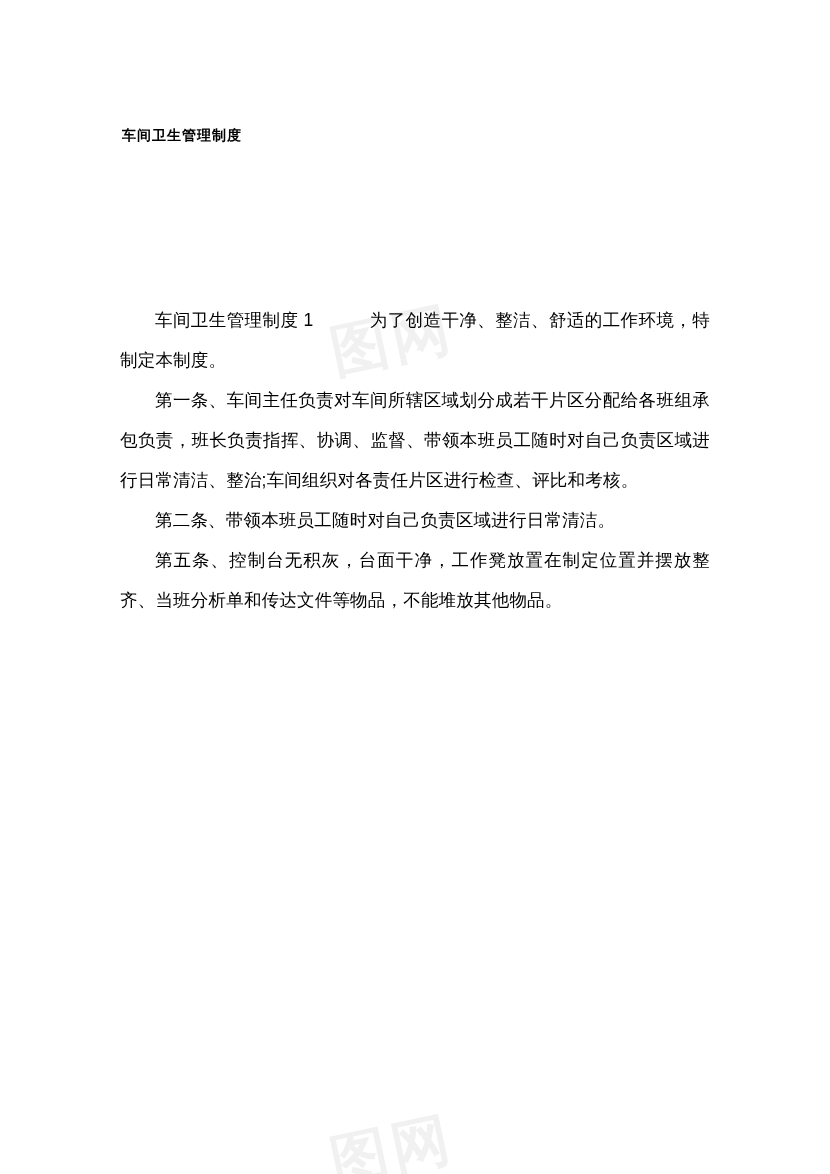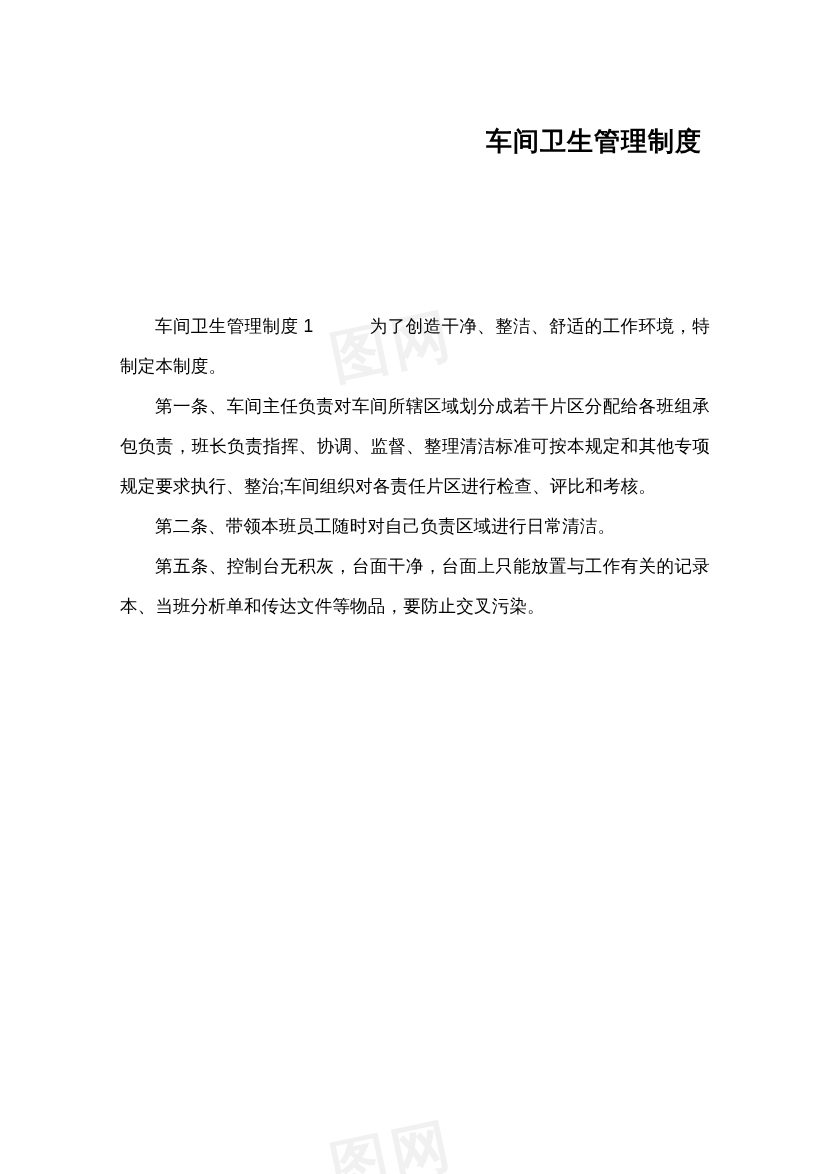--- a/index.html
+++ b/index.html
@@ -16,25 +16,25 @@
     overflow: hidden;
   }
   .page {
     position: relative;
     width: 830px;
     height: 1174px;
     box-sizing: border-box;
     padding: 0 120px;
   }
   .doc-title {
-    text-align: right;
-    font-size: 26px;
+    text-align: left;
+    font-size: 14px;
     font-weight: bold;
     letter-spacing: 1px;
-    margin: 8px;
+    margin: 2px;
     padding-top: 118px;
     line-height: 30px;
     color: #000;
   }
   .body-block {
     margin-top: 150px;
   }
   .para {
     font-size: 17.5px;
     line-height: 40px;
@@ -78,20 +78,20 @@
 <body>
 
 <div class="page">
 
   <div class="watermark wm-1">图网</div>
 
   <h1 class="doc-title">车间卫生管理制度</h1>
 
   <div class="body-block">
     <p class="para"><span>车间卫生管理制度 1</span><span class="lead-gap"></span><span>为了创造干净、整洁、舒适的工作环境，特制定本制度。</span></p>
-    <p class="para">第一条、车间主任负责对车间所辖区域划分成若干片区分配给各班组承包负责，班长负责指挥、协调、监督、整理清洁标准可按本规定和其他专项规定要求执行、整治;车间组织对各责任片区进行检查、评比和考核。</p>
+    <p class="para">第一条、车间主任负责对车间所辖区域划分成若干片区分配给各班组承包负责，班长负责指挥、协调、监督、带领本班员工随时对自己负责区域进行日常清洁、整治;车间组织对各责任片区进行检查、评比和考核。</p>
     <p class="para">第二条、带领本班员工随时对自己负责区域进行日常清洁。</p>
-    <p class="para">第五条、控制台无积灰，台面干净，台面上只能放置与工作有关的记录本、当班分析单和传达文件等物品，要防止交叉污染。</p>
+    <p class="para">第五条、控制台无积灰，台面干净，工作凳放置在制定位置并摆放整齐、当班分析单和传达文件等物品，不能堆放其他物品。</p>
   </div>
 
   <div class="watermark wm-2">图网</div>
 
 </div>
 
 </body></html>

